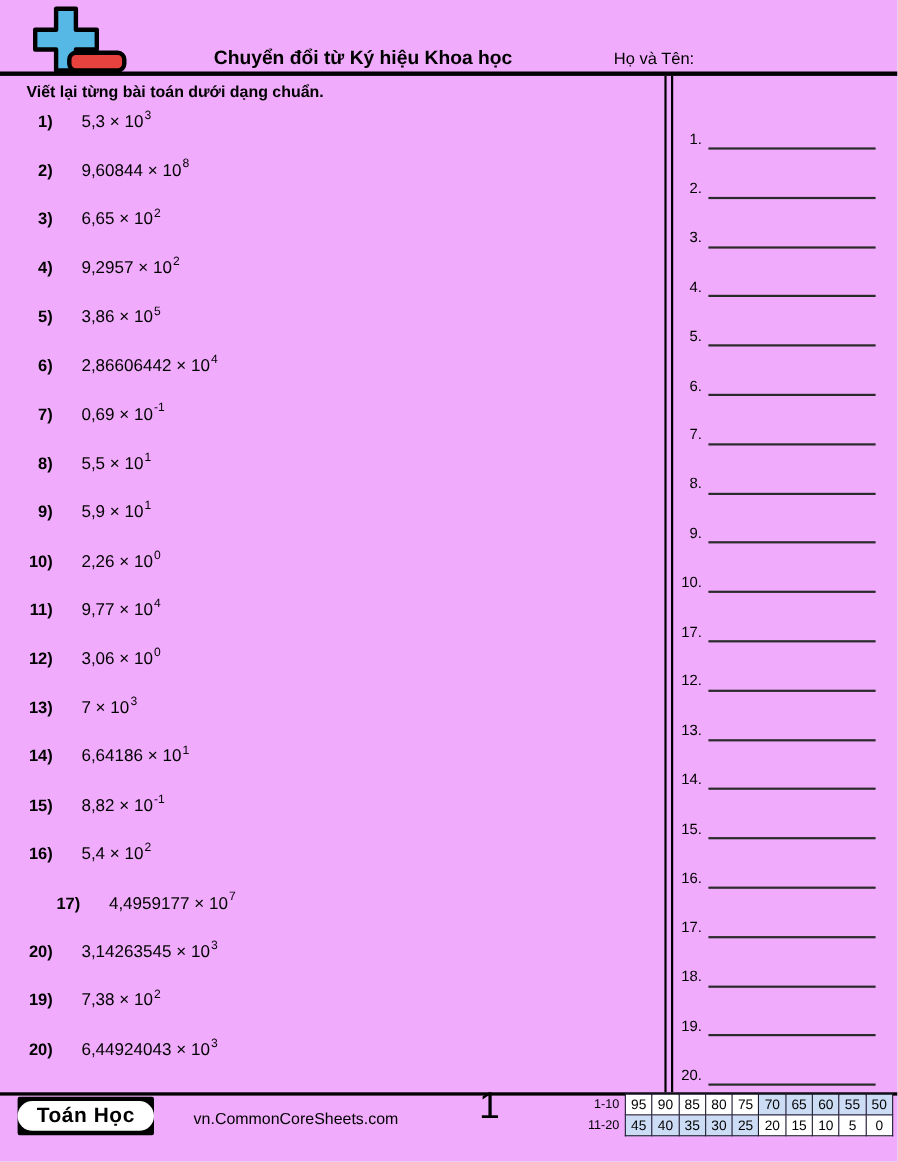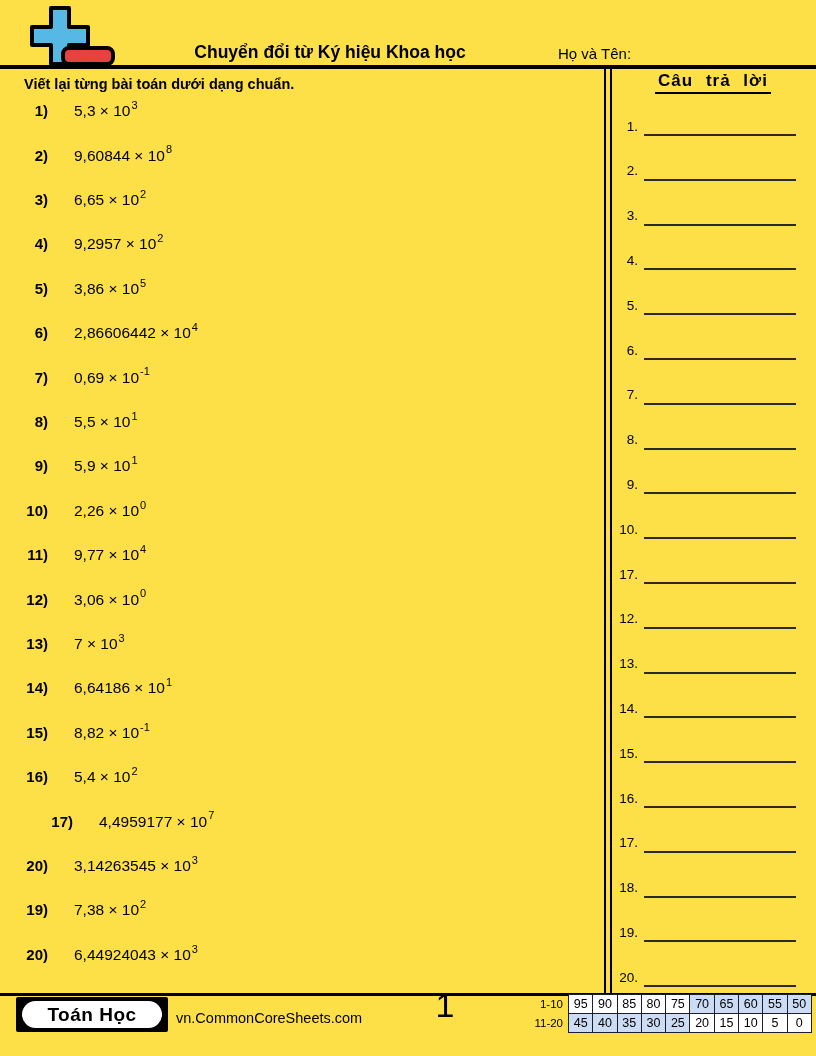--- a/index.html
+++ b/index.html
@@ -1,18 +1,18 @@
 <!DOCTYPE html>
 <html style="--hl: #ccdcf4; --logo-blue: #56b8e4; --logo-red: #e8423f;"><head>
 <meta charset="utf-8">
 <style>
   html,body{margin:0;padding:0;background:#e8e8e8;}
   .page{
     position:relative;width:816px;height:1056px;margin:0 auto;
-    background:#fde047;color:#000;overflow:hidden;
+    background:#f0abfc;color:#000;overflow:hidden;
     font-family:"Liberation Sans", sans-serif;
   }
   
   .logo{position:absolute;left:18px;top:5px;width:100px;height:62px;}
   .title{
     position:absolute;left:140px;top:42px;width:380px;text-align:center;
     font-size:17.5px;font-weight:bold;white-space:nowrap;
   }
   .name-label{position:absolute;left:558px;top:45px;font-size:15px;}
   .header-line{position:absolute;left:0;top:65px;width:816px;height:4px;background:#000;}
@@ -32,21 +32,21 @@
     position:absolute;left:618px;top:71px;width:190px;text-align:center;
     font-size:17px;font-weight:bold;
   }
   .answers-title .u{border-bottom:2.5px solid #000;padding:0 3px 2px 3px;word-spacing:7px;letter-spacing:1px;white-space:nowrap;}
   .ans{position:absolute;left:612px;width:184px;height:18px;display:flex;align-items:flex-end;}
   .ans-num{width:26px;text-align:right;font-size:13.5px;padding-bottom:3px;line-height:1;}
   .ans-line{flex:1;margin-left:6px;border-bottom:2px solid #2a2a2a;height:100%;box-sizing:border-box;}
   
   .footer-line{position:absolute;left:0;top:993px;width:816px;height:2.5px;background:#000;}
   .badge-box{
-    position:absolute;left:16px;top:997px;width:152px;height:35px;background:#000;
+    position:absolute;left:16px;top:997px;width:124px;height:35px;background:#000;
     display:flex;align-items:center;justify-content:center;border-radius:2px;
   }
   .badge-pill{
     width:140px;height:27px;background:#fff;border-radius:14px;
     display:flex;align-items:center;justify-content:center;
     font-size:19px;font-weight:bold;letter-spacing:0.5px;
   }
   .site{position:absolute;left:176px;top:1010px;font-size:14.5px;}
   .page-num{position:absolute;left:400px;top:986px;width:90px;text-align:center;font-size:34px;}
   .score{position:absolute;left:521px;top:994px;border-collapse:collapse;font-size:12.5px;}
@@ -87,23 +87,20 @@
       <div class="prob" style="top: 721.6px;"><span class="pnum">15)</span><span class="pval"><span>8,82 × 10</span><sup>-1</sup></span></div>
       <div class="prob" style="top: 766px;"><span class="pnum">16)</span><span class="pval"><span>5,4 × 10</span><sup>2</sup></span></div>
       <div class="prob" style="top: 810.4px; padding-left: 25px;"><span class="pnum">17)</span><span class="pval"><span>4,4959177 × 10</span><sup>7</sup></span></div>
       <div class="prob" style="top: 854.8px;"><span class="pnum">20)</span><span class="pval"><span>3,14263545 × 10</span><sup>3</sup></span></div>
       <div class="prob" style="top: 899.2px;"><span class="pnum">19)</span><span class="pval"><span>7,38 × 10</span><sup>2</sup></span></div>
       <div class="prob" style="top: 943.6px;"><span class="pnum">20)</span><span class="pval"><span>6,44924043 × 10</span><sup>3</sup></span></div>
     </div>
 
   <div class="divider"></div>
 
-  <div class="answers-title">
-    <span class="u">Câu trả lời</span>
-  </div>
   <div id="answers-list">
       <div class="ans" style="top: 118px;">
         <span class="ans-num">1.</span>
         <span class="ans-line"></span>
       </div>
       <div class="ans" style="top: 162.8px;">
         <span class="ans-num">2.</span>
         <span class="ans-line"></span>
       </div>
       <div class="ans" style="top: 207.6px;">

